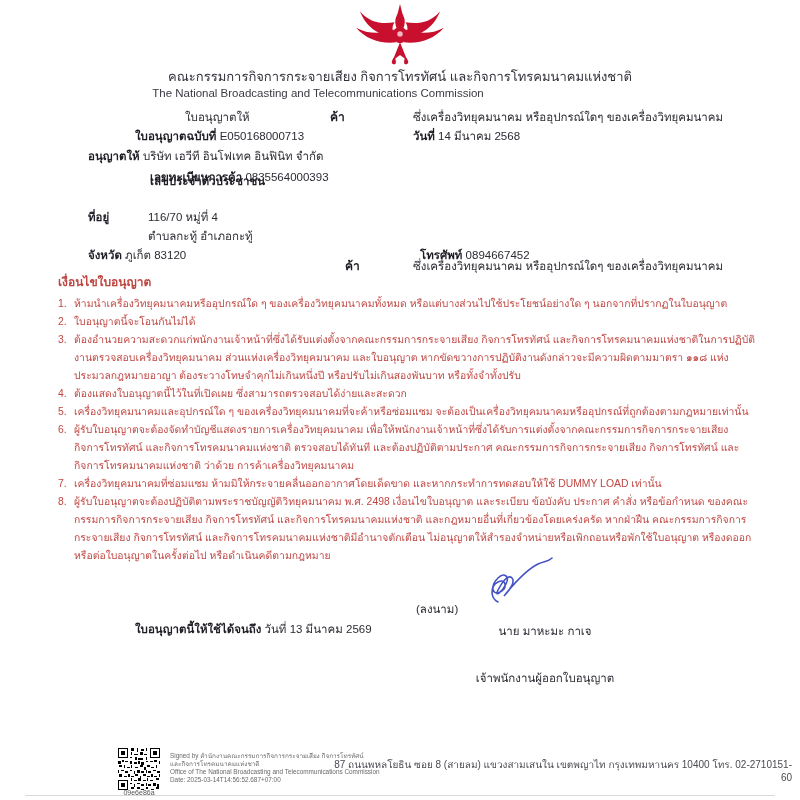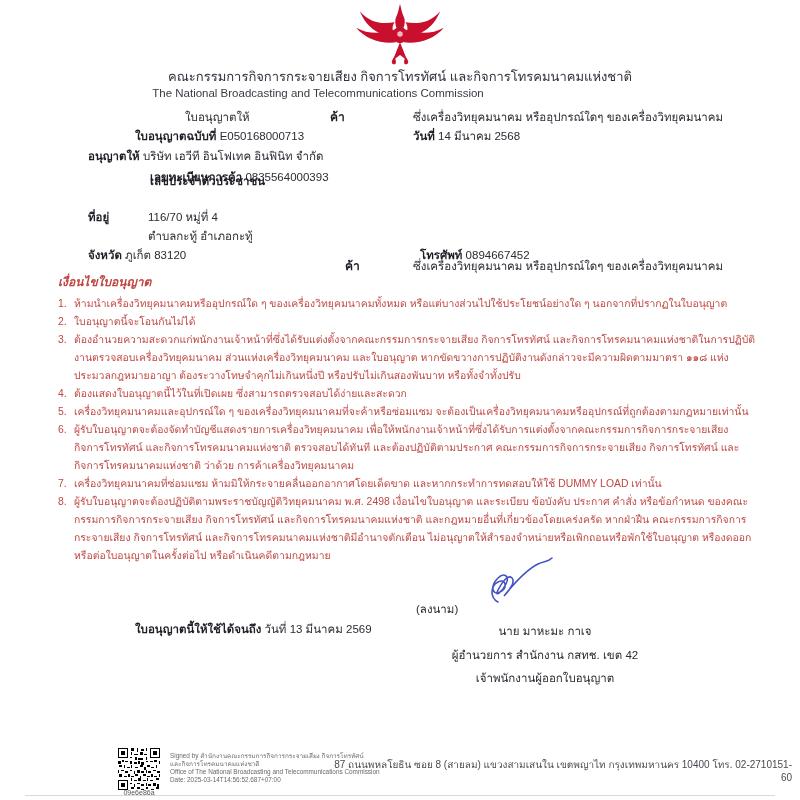--- a/index.html
+++ b/index.html
@@ -11,21 +11,21 @@
   .b{font-weight:bold;color:#1d1d25;}
   .center{text-align:center;}
   
   #emblem{left:354px;top:4px;width:92px;height:62px;}
   #org-thai{left:0;top:66px;width:800px;font-size:13px;color:#30303a;}
   #org-eng{left:0;top:87px;width:636px;font-size:11.5px;color:#3a3a44;}
   
   .row{font-size:11.5px;white-space:nowrap;}
   
   #conditions{left:58px;top:272px;width:702px;color:#bf4540;}
-  #cond-heading{font-weight:bold;font-size:12px;margin:0 0 4px 0;color:#bf4540;font-style:italic;}
+  #cond-heading{font-weight:bold;font-size:12px;margin:0 0 4px 0;color:#bf4540;}
   .cond-item{display:flex;font-size:10.4px;line-height:18px;}
   .cond-no{flex:none;width:16px;}
   .cond-text{flex:1;}
   
   .sig-text{font-size:11.5px;color:#2b2b33;}
   
   #qr{left:118px;top:748px;width:42px;height:42px;}
   #qr-caption{left:112px;top:789px;width:54px;font-size:7px;color:#555;text-align:center;}
   .tiny{font-size:6.4px;line-height:8px;color:#6a6a6a;}
   .addr{font-size:10px;color:#4a4a52;text-align:right;}
@@ -135,21 +135,20 @@
       <span class="cond-no">8.</span>
       <span class="cond-text">ผู้รับใบอนุญาตจะต้องปฏิบัติตามพระราชบัญญัติวิทยุคมนาคม พ.ศ. 2498 เงื่อนไขใบอนุญาต และระเบียบ ข้อบังคับ ประกาศ คำสั่ง หรือข้อกำหนด ของคณะกรรมการกิจการกระจายเสียง กิจการโทรทัศน์ และกิจการโทรคมนาคมแห่งชาติ และกฎหมายอื่นที่เกี่ยวข้องโดยเคร่งครัด หากฝ่าฝืน คณะกรรมการกิจการกระจายเสียง กิจการโทรทัศน์ และกิจการโทรคมนาคมแห่งชาติมีอำนาจตักเตือน ไม่อนุญาตให้สำรองจำหน่ายหรือเพิกถอนหรือพักใช้ใบอนุญาต หรืองดออกหรือต่อใบอนุญาตในครั้งต่อไป หรือดำเนินคดีตามกฎหมาย</span>
     </div>
   </div>
 
   <svg class="abs" style="left:468px;top:552px;" width="95" height="60" viewBox="0 0 95 60" aria-hidden="true">
     <path d="M30,50 C22,46 22,34 30,30 C38,26 40,36 32,40 C24,44 22,34 30,26 C36,20 42,24 38,32 C34,40 26,46 30,38 C34,30 40,22 44,26 C48,30 40,40 36,44 C44,34 58,18 70,12 C76,9 80,10 84,6" fill="none" stroke="#4353c4" stroke-width="1.6" stroke-linecap="round"></path>
   </svg>
   <div class="abs sig-text" style="left:416px;top:600px;">(ลงนาม)</div>
   <div class="abs sig-text center" style="left:420px;top:622px;width:250px;">นาย มาหะมะ กาเจ</div>
-  <div class="abs sig-text center" style="left:420px;top:646px;width:250px;">ผู้อำนวยการ สำนักงาน กสทช. เขต 42</div>
   <div class="abs sig-text center" style="left:420px;top:669px;width:250px;">เจ้าพนักงานผู้ออกใบอนุญาต</div>
 
   <div class="abs sig-text" style="left:135px;top:620px;">
     <span class="b">ใบอนุญาตนี้ให้ใช้ได้จนถึง</span>
     <span> </span>
     <span>วันที่ 13 มีนาคม 2569</span>
   </div>
 
   <svg id="qr" class="abs" viewBox="0 0 29 29" style="shape-rendering:crispEdges" aria-hidden="true">
     <rect width="29" height="29" fill="#fff"></rect>

